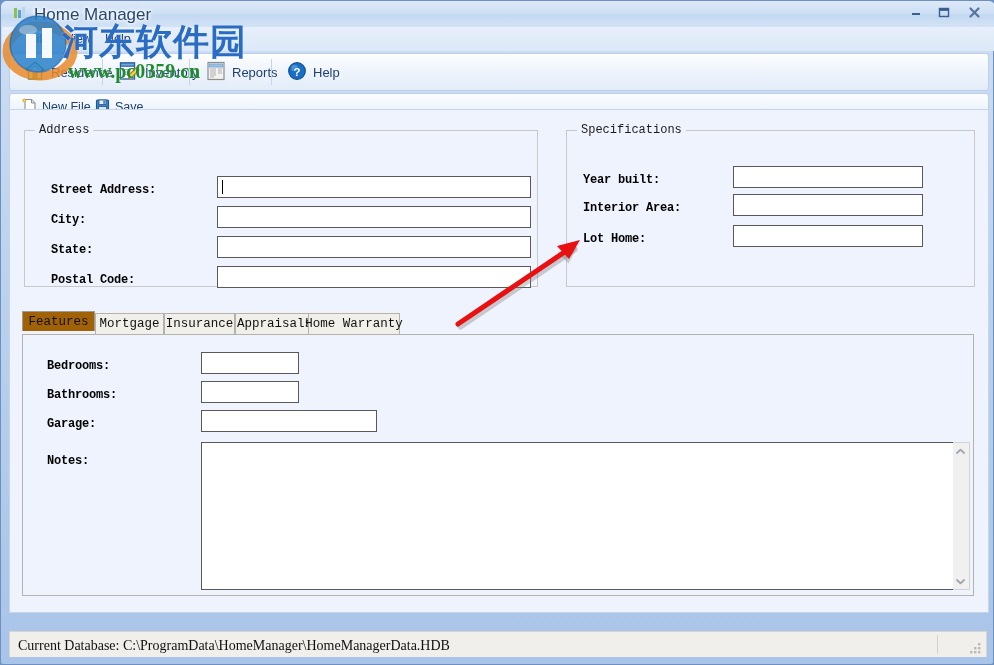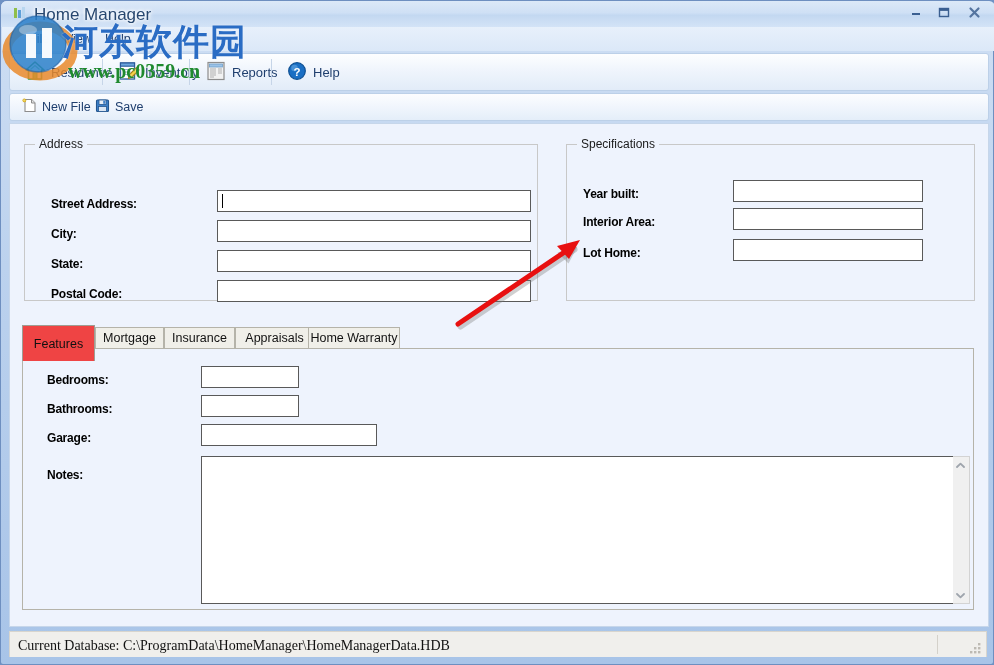--- a/index.html
+++ b/index.html
@@ -80,23 +80,24 @@
   }
   .tbtn2{
     position:absolute;top:2px;height:21px;
     display:flex;align-items:center;gap:4px;
     padding:0 6px;cursor:default;
     font-size:12.5px;color:#1f3f6e;white-space:nowrap;
   }
 
   
   #client{
-    position:absolute;left:8px;top:122px;width:978px;height:502px;
+    position:absolute;left:8px;top:108px;width:978px;height:502px;
     background:#eef3fd;
     border:1px solid #c6d6ea;
+    font-family:Liberation Mono, monospace;
   }
 
   
   .groupbox{
     position:absolute;
     border:1px solid #c8c8c8;
     background:transparent;
   }
   .group-title{
     position:absolute;top:-8px;left:10px;
@@ -127,22 +128,22 @@
   }
   .tab{
     position:absolute;top:0;height:21px;box-sizing:border-box;
     background:#f0efe9;
     border:1px solid #b5b3a9;border-bottom:none;
     font-size:12.5px;color:#111;
     display:flex;align-items:center;justify-content:center;
     padding:0 7px;cursor:default;white-space:nowrap;
   }
   .tab.active{
-    background:#ef4444;
-    top:-2px;height:36px;
+    background:#a16207;
+    top:-2px;height:20px;
     border-color:#9f9d93;
     z-index:5;
   }
   #tabpage{
     position:absolute;left:0;top:21px;width:952px;height:262px;
     box-sizing:border-box;
     background:#eef3fd;
     border:1px solid #b5b3a9;
   }
 

